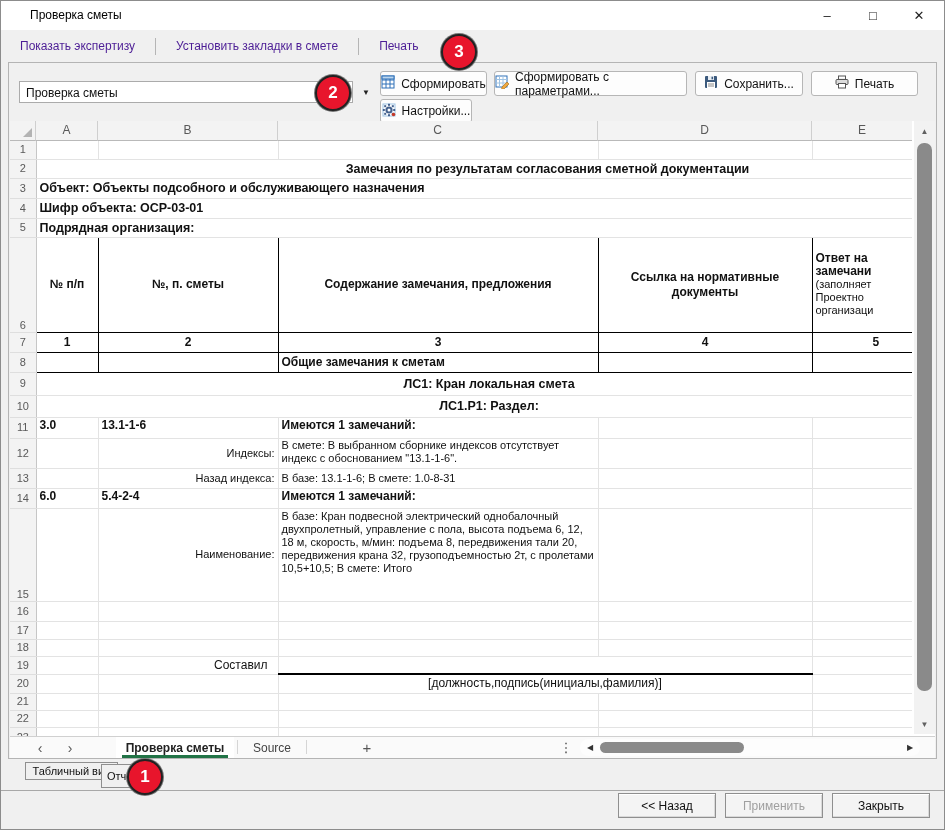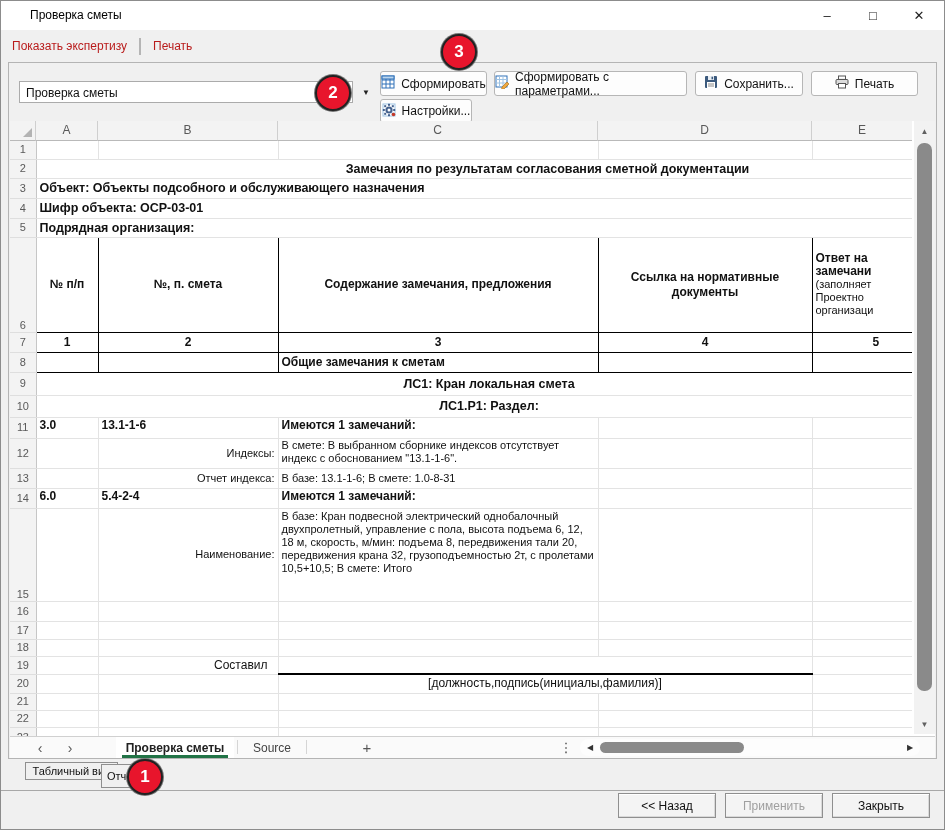--- a/index.html
+++ b/index.html
@@ -5,21 +5,21 @@
   html,body{margin:0;padding:0;}
   body{width:945px;height:830px;position:relative;background:#f0f0f0;
        font-family:"Liberation Sans",sans-serif;color:#111;overflow:hidden;}
   .frame{position:absolute;inset:0;border:1px solid #8c8c8c;pointer-events:none;z-index:99;}
   
   .titlebar{position:absolute;left:0;top:0;width:945px;height:30px;background:#fff;}
   .title{position:absolute;left:30px;top:8px;font-size:12px;color:#000;}
   .winbtn{position:absolute;top:0;width:46px;height:30px;display:flex;align-items:center;justify-content:center;font-size:13px;color:#222;}
   
   .menubar{position:absolute;left:0;top:30px;width:945px;height:32px;display:flex;align-items:center;}
-  .menuitem{padding:0 12px;font-size:12px;color:#b91c1c;height:24px;display:flex;align-items:center;}
+  .menuitem{padding:0 20px;font-size:12px;color:#4c1d95;height:24px;display:flex;align-items:center;}
   .menusep{width:1px;height:17px;background:#b5b5b5;}
   
   .panel{position:absolute;left:8px;top:62px;width:927px;height:695px;border:1px solid #b4b4b4;background:#f0f0f0;}
   .combo{position:absolute;left:10px;top:18px;width:334px;height:22px;background:#fff;border:1px solid #ababab;
          font-size:12px;line-height:22px;padding-left:6px;box-sizing:border-box;}
   .comboarrow{position:absolute;left:347px;top:20px;width:20px;height:18px;display:flex;align-items:center;justify-content:center;font-size:8px;color:#222;}
   .tbtn{position:absolute;height:25px;background:#fdfdfd;border:1px solid #b6b6b6;border-radius:3px;
         display:flex;align-items:center;justify-content:center;gap:6px;font-size:12px;color:#111;box-sizing:border-box;}
   .tbtn svg{flex:0 0 auto;}
   
@@ -77,20 +77,21 @@
 <div class="titlebar">
   <span class="title">Проверка сметы</span>
   <span class="winbtn" style="left:804px">–</span>
   <span class="winbtn" style="left:850px">□</span>
   <span class="winbtn" style="left:896px">✕</span>
 </div>
 
 <div class="menubar">
   <span class="menuitem">Показать экспертизу</span>
   <span class="menusep"></span>
+  <span class="menuitem">Установить закладки в смете</span>
   <span class="menusep"></span>
   <span class="menuitem">Печать</span>
 </div>
 
 <div class="panel">
 
   <div class="combo">Проверка сметы</div>
   <div class="comboarrow">▼</div>
 
   <div class="tbtn" style="left:371px;top:8px;width:107px">
@@ -190,21 +191,21 @@
               <td class="g">4</td>
               <td colspan="5" class="b f13">Шифр объекта: ОСР-03-01</td>
             </tr>
         <tr style="height:19px">
               <td class="g">5</td>
               <td colspan="5" class="b f13">Подрядная организация:</td>
             </tr>
         <tr style="height:95px">
           <td class="g gb">6</td>
           <td class="bk b c f12">№ п/п</td>
-          <td class="bk b c f12">№, п. смета</td>
+          <td class="bk b c f12">№, п. сметы</td>
           <td class="bk b c f12">Содержание замечания, предложения</td>
           <td class="bk b c f12">Ссылка на нормативные документы</td>
           <td class="bk eh">
             <div class="bd">Ответ на</div>
             <div class="bd">замечани</div>
             <div>(заполняет</div>
             <div>Проектно</div>
             <div>организаци</div>
           </td>
         </tr>
@@ -244,21 +245,21 @@
           <td class="g">12</td>
           <td></td>
           <td class="r">Индексы:</td>
           <td class="t">В смете: В выбранном сборнике индексов отсутствует индекс с обоснованием "13.1-1-6".</td>
           <td></td>
               <td></td>
         </tr>
         <tr style="height:20px">
           <td class="g">13</td>
           <td></td>
-          <td class="r">Отчет индекса:</td>
+          <td class="r">Назад индекса:</td>
           <td>В базе:  13.1-1-6;   В смете: 1.0-8-31</td>
           <td></td>
               <td></td>
         </tr>
         <tr style="height:20px">
           <td class="g">14</td>
           <td class="b f12 t">6.0</td>
           <td class="b f12 t">5.4-2-4</td>
           <td class="b f12 t">Имеются  1 замечаний:</td>
           <td></td>

